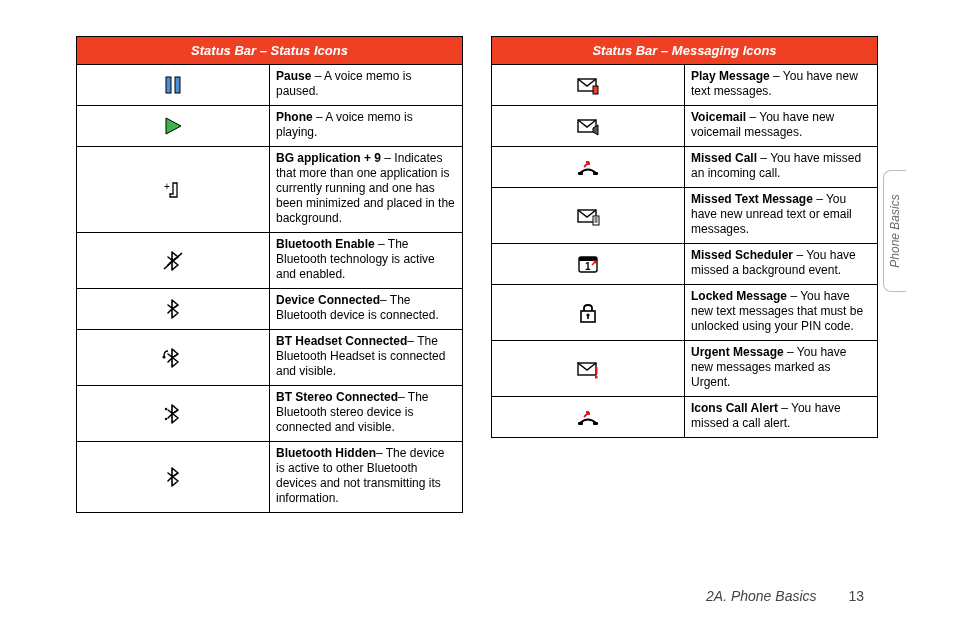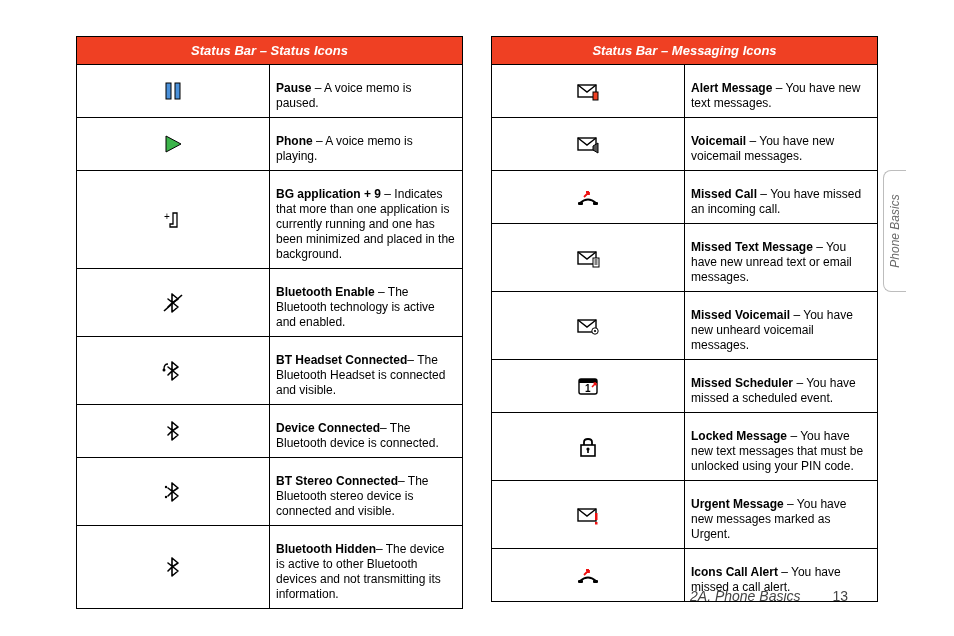--- a/index.html
+++ b/index.html
@@ -33,21 +33,21 @@
     text-align:center;
     padding:6px 4px;
     font-size:13px;
     border:1px solid #000;
     border-right:none;
   }
   th:last-child{border-right:1px solid #000;}
   td{
     border:1px solid #000;
     vertical-align:top;
-    padding:16px 6px 6px 6px;
+    padding:4px 6px 6px 6px;
     font-size:12px;
     line-height:1.25;
   }
   td.icon-cell{
     width:30px;
     padding:4px 2px;
     text-align:center;
     vertical-align:middle;
   }
   td.desc-cell b{font-weight:bold;}
@@ -67,21 +67,21 @@
   .side-tab span{
     transform:rotate(-90deg);
     white-space:nowrap;
     font-style:italic;
     font-size:12px;
     color:#6a6a6a;
   }
   .footer{
     position:absolute;
     bottom:32px;
-    right:106px;
+    right:90px;
     font-style:italic;
     font-size:14px;
     color:#444;
   }
   .footer .pg{
     font-style:normal;
     margin-left:28px;
   }
   svg{display:block;margin:0 auto;}
 </style>
@@ -130,33 +130,33 @@
                 <path d="M11 2 L11 20 L17 15 L7 7 M11 11 L17 7 L11 2 M11 11 L7 15" fill="none" stroke="#000" stroke-width="1.6" stroke-linejoin="round" stroke-linecap="round"></path>
                 <line x1="3" y1="19" x2="21" y2="3" stroke="#000" stroke-width="1.6"></line>
               </svg>
             </td>
             <td class="desc-cell"><b>Bluetooth Enable</b><span> – The Bluetooth technology is active and enabled.</span></td>
           </tr>
           <tr>
             <td class="icon-cell">
               <svg width="24" height="22" viewBox="0 0 24 22">
                 <path d="M11 2 L11 20 L17 15 L7 7 M11 11 L17 7 L11 2 M11 11 L7 15" fill="none" stroke="#000" stroke-width="1.6" stroke-linejoin="round" stroke-linecap="round"></path>
+              </svg>
+            </td>
+            <td class="desc-cell"><b>Device Connected</b><span>– The Bluetooth device is connected.</span></td>
+          </tr>
+          <tr>
+            <td class="icon-cell">
+              <svg width="24" height="22" viewBox="0 0 24 22">
+                <path d="M11 2 L11 20 L17 15 L7 7 M11 11 L17 7 L11 2 M11 11 L7 15" fill="none" stroke="#000" stroke-width="1.6" stroke-linejoin="round" stroke-linecap="round"></path>
                 <path d="M3 9 Q3 4 7 4" fill="none" stroke="#000" stroke-width="1.3"></path>
                 <circle cx="3" cy="10" r="1.5" fill="#000"></circle>
               </svg>
             </td>
             <td class="desc-cell"><b>BT Headset Connected</b><span>– The Bluetooth Headset is connected and visible.</span></td>
-          </tr>
-          <tr>
-            <td class="icon-cell">
-              <svg width="24" height="22" viewBox="0 0 24 22">
-                <path d="M11 2 L11 20 L17 15 L7 7 M11 11 L17 7 L11 2 M11 11 L7 15" fill="none" stroke="#000" stroke-width="1.6" stroke-linejoin="round" stroke-linecap="round"></path>
-              </svg>
-            </td>
-            <td class="desc-cell"><b>Device Connected</b><span>– The Bluetooth device is connected.</span></td>
           </tr>
           <tr>
             <td class="icon-cell">
               <svg width="24" height="22" viewBox="0 0 24 22">
                 <path d="M11 2 L11 20 L17 15 L7 7 M11 11 L17 7 L11 2 M11 11 L7 15" fill="none" stroke="#000" stroke-width="1.6" stroke-linejoin="round" stroke-linecap="round"></path>
                 <circle cx="5" cy="6" r="1.2" fill="#000"></circle>
                 <circle cx="5" cy="16" r="1.2" fill="#000"></circle>
               </svg>
             </td>
             <td class="desc-cell"><b>BT Stereo Connected</b><span>– The Bluetooth stereo device is connected and visible.</span></td>
@@ -182,21 +182,21 @@
       </tbody>
         <tbody id="tbody-1">
           <tr>
             <td class="icon-cell">
               <svg width="26" height="22" viewBox="0 0 24 22">
                 <rect x="2" y="5" width="18" height="12" fill="#fff" stroke="#000" stroke-width="1.4"></rect>
                 <path d="M2 5 L11 12 L20 5" fill="none" stroke="#000" stroke-width="1.4"></path>
                 <rect x="17" y="12" width="5" height="8" fill="#ef4023" stroke="#000"></rect>
               </svg>
             </td>
-            <td class="desc-cell"><b>Alert Message</b><span> – You have new text messages.</span></td>
+            <td class="desc-cell"><b>Play Message</b><span> – You have new text messages.</span></td>
           </tr>
           <tr>
             <td class="icon-cell">
               <svg width="26" height="22" viewBox="0 0 24 22">
                 <rect x="2" y="5" width="18" height="12" fill="#fff" stroke="#000" stroke-width="1.4"></rect>
                 <path d="M2 5 L11 12 L20 5" fill="none" stroke="#000" stroke-width="1.4"></path>
                 <path d="M17 13 L22 10 L22 20 L17 17 Z" fill="#555" stroke="#000"></path>
               </svg>
             </td>
             <td class="desc-cell"><b>Voicemail</b><span> – You have new voicemail messages.</span></td>
@@ -220,39 +220,28 @@
                 <rect x="17" y="11" width="6" height="9" fill="#fff" stroke="#000"></rect>
                 <line x1="18.5" y1="13" x2="21.5" y2="13" stroke="#000"></line>
                 <line x1="18.5" y1="15" x2="21.5" y2="15" stroke="#000"></line>
                 <line x1="18.5" y1="17" x2="21.5" y2="17" stroke="#000"></line>
               </svg>
             </td>
             <td class="desc-cell"><b>Missed Text Message</b><span> – You have new unread text or email messages.</span></td>
           </tr>
           <tr>
             <td class="icon-cell">
-              <svg width="26" height="22" viewBox="0 0 24 22">
-                <rect x="2" y="5" width="18" height="12" fill="#fff" stroke="#000" stroke-width="1.4"></rect>
-                <path d="M2 5 L11 12 L20 5" fill="none" stroke="#000" stroke-width="1.4"></path>
-                <circle cx="19" cy="16" r="3.2" fill="#fff" stroke="#000"></circle>
-                <circle cx="19" cy="16" r="1.1" fill="#000"></circle>
-              </svg>
-            </td>
-            <td class="desc-cell"><b>Missed Voicemail</b><span> – You have new unheard voicemail messages.</span></td>
-          </tr>
-          <tr>
-            <td class="icon-cell">
               <svg width="24" height="22" viewBox="0 0 24 22">
                 <rect x="3" y="4" width="18" height="15" rx="2" fill="#fff" stroke="#000" stroke-width="1.4"></rect>
                 <rect x="3" y="4" width="18" height="4" fill="#000"></rect>
                 <text x="9" y="17" font-size="10" fill="#000" font-family="Arial" font-weight="bold">1</text>
                 <path d="M16 12 L20 8 M20 8 L17.5 8 M20 8 L20 10.5" stroke="#e11" stroke-width="1.6" fill="none"></path>
               </svg>
             </td>
-            <td class="desc-cell"><b>Missed Scheduler</b><span> – You have missed a scheduled event.</span></td>
+            <td class="desc-cell"><b>Missed Scheduler</b><span> – You have missed a background event.</span></td>
           </tr>
           <tr>
             <td class="icon-cell">
               <svg width="24" height="22" viewBox="0 0 24 22">
                 <path d="M8 9 L8 6 Q8 3 12 3 Q16 3 16 6 L16 9" fill="none" stroke="#000" stroke-width="1.8"></path>
                 <rect x="5" y="9" width="14" height="11" fill="#fff" stroke="#000" stroke-width="1.6"></rect>
                 <circle cx="12" cy="13" r="1.6" fill="#000"></circle>
                 <rect x="11.2" y="13" width="1.6" height="4" fill="#000"></rect>
               </svg>
             </td>

